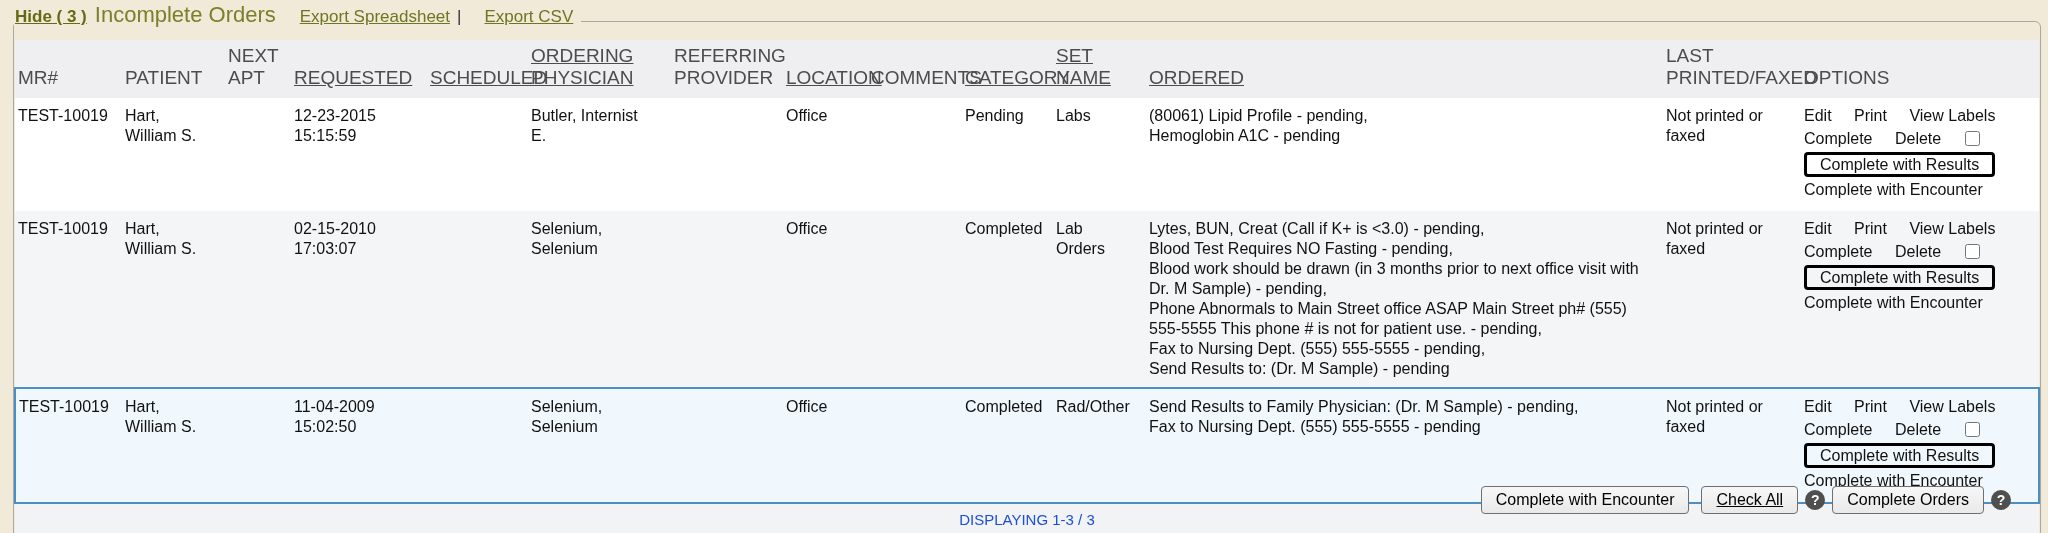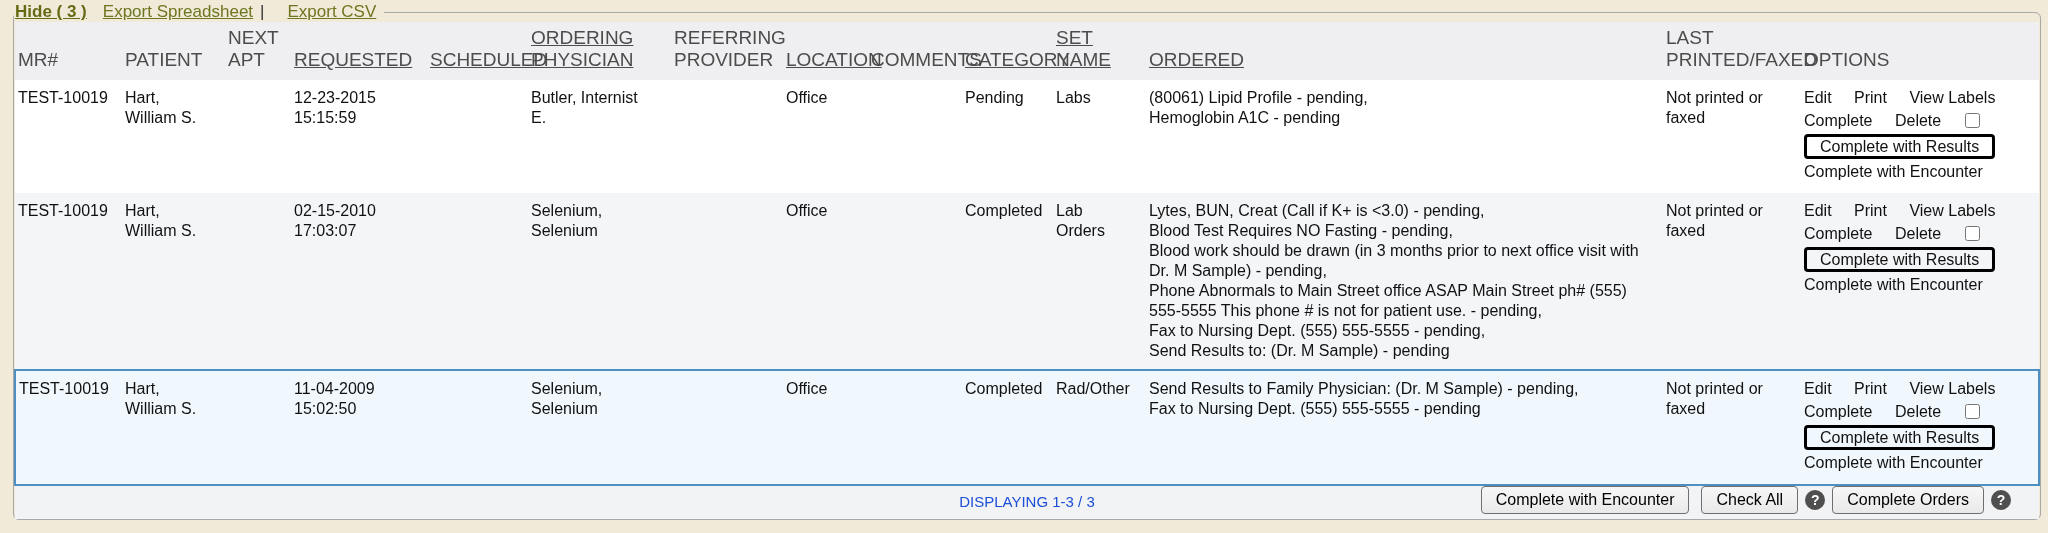--- a/index.html
+++ b/index.html
@@ -13,21 +13,21 @@
   .panel{
     position:absolute; left:13px; top:2px;
     width:2026px;
     border:1px solid #a8a8a8;
     border-radius:6px;
     margin:0; padding:0;
     background:transparent;
   }
   legend{
     display:flex; align-items:baseline;
-    margin-left:0; padding:0 8px 0 1px;
+    margin-left:0; padding:0 8px 12px 1px;
     white-space:nowrap;
   }
   .hide-link{
     color:#666a14; font-weight:bold; font-size:17px;
     text-decoration:underline; cursor:pointer;
   }
   .panel-title{
     color:#79802a; font-size:22px; margin:0 8px; font-weight:normal;
   }
   .export-link{
@@ -101,38 +101,39 @@
   }
   .action-btn{
     font-family:"Liberation Sans", sans-serif;
     font-size:16px; color:#000;
     background:linear-gradient(#f7f7f7,#e9e9e9);
     border:1px solid #6f6f6f;
     border-radius:4px;
     padding:4px 14px;
     cursor:pointer;
   }
-  .btn-gap{ margin-left:12px; }
+  .btn-gap{ margin-left:12px;text-decoration:underline; }
   .help-icon{
     display:inline-block;
     width:20px; height:20px;
     background:#4f4f4f; color:#fff;
     border-radius:50%;
     font-size:14px; font-weight:bold;
     line-height:20px; text-align:center;
     margin:0 7px;
     cursor:pointer;
   }
 </style>
 </head>
 <body>
 
 <fieldset class="panel">
   <legend>
     <span class="hide-link">Hide ( 3 )</span>
+    <span class="panel-title">Incomplete Orders</span>
     <span class="export-link">Export Spreadsheet</span>
     <span class="legend-sep">|</span>
     <span class="export-link">Export CSV</span>
   </legend>
 
   <table>
     <colgroup>
       <col style="width:107px">
         <col style="width:103px">
         <col style="width:66px">

